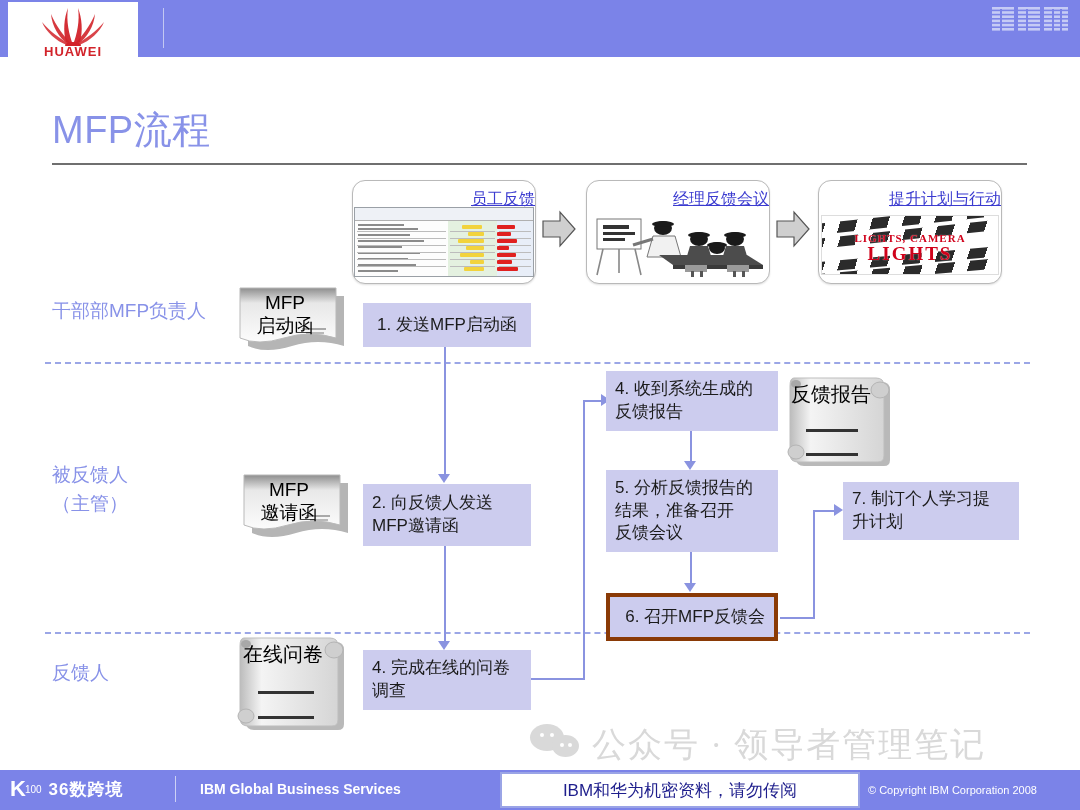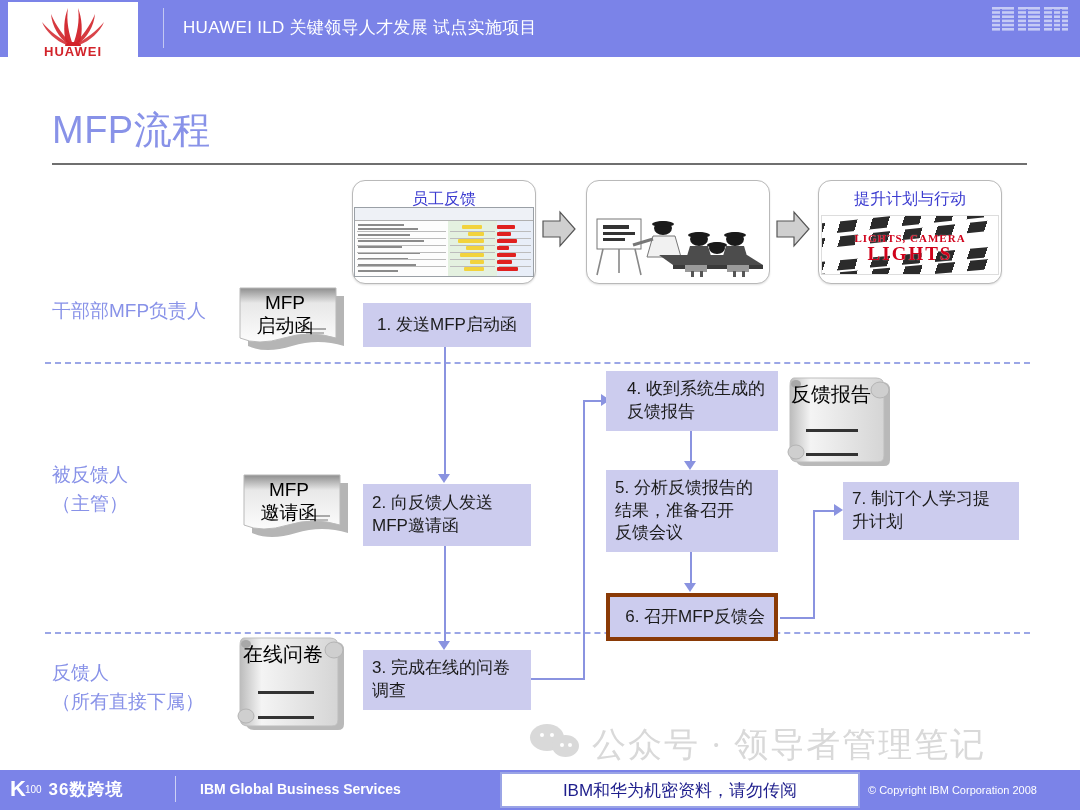--- a/index.html
+++ b/index.html
@@ -67,23 +67,24 @@
   
   .stage-card {
     position: absolute;
     border: 1px solid #b9b9b9;
     border-radius: 13px;
     background: #ffffff;
     box-shadow: 0 1px 2px rgba(0,0,0,0.12);
   }
   .stage-label {
     position: absolute; left: 0; right: 0; top: 8px;
-    text-align: center;
+    text-align: right;
     font-size: 16px;
     color: #3b3bd0;
+    text-decoration: underline;
   }
   .stage-art { position: absolute; left: 0; right: 0; bottom: 6px; }
 
   
   .tbl {
     width: 178px; height: 68px;
     margin: 0 auto;
     border: 1px solid #9aa0a6;
     background: #ffffff;
     display: grid;
@@ -260,21 +261,20 @@
     position: absolute; left: 868px; top: 784px;
     font-size: 11px; color: #ffffff;
     z-index: 3;
   }
 </style>
 </head>
 <body>
 
 <div class="header">
   <div class="header-divider"></div>
-  <div class="header-title">HUAWEI ILD 关键领导人才发展 试点实施项目</div>
   <div class="ibm-logo">
     <svg width="76" height="30" viewBox="0 0 76 30">
       <g fill="#c6cbf5">
         <g>
           <rect x="0" y="2" width="22" height="2.6"></rect>
             <rect x="0" y="6.2" width="22" height="2.6"></rect>
           <rect x="0" y="10.4" width="22" height="2.6"></rect>
             <rect x="0" y="14.6" width="22" height="2.6"></rect>
           <rect x="0" y="18.8" width="22" height="2.6"></rect>
             <rect x="0" y="23" width="22" height="2.6"></rect>
@@ -386,20 +386,21 @@
   </div>
 </div>
 
 <div class="fat-arrow" style="left:542px; top:210px;">
   <svg width="34" height="38" viewBox="0 0 34 38">
     <polygon points="1,11 18,11 18,2 33,19 18,36 18,27 1,27" fill="#cfcfcf" stroke="#555" stroke-width="1.2"></polygon>
   </svg>
 </div>
 
 <div class="stage-card" style="left:586px; top:180px; width:182px; height:102px;">
+  <div class="stage-label">经理反馈会议</div>
   <div class="stage-art">
     <div class="meeting">
       <svg width="190" height="62" viewBox="0 0 190 62">
 
         <rect x="10" y="4" width="44" height="30" fill="#fff" stroke="#777" stroke-width="1"></rect>
         <rect x="16" y="10" width="26" height="4" fill="#333"></rect>
         <rect x="16" y="17" width="32" height="3" fill="#333"></rect>
         <rect x="16" y="23" width="22" height="3" fill="#333"></rect>
         <path d="M16 34 L10 60 M48 34 L54 60 M32 34 L32 58" stroke="#888" stroke-width="1.6" fill="none"></path>
 
@@ -464,21 +465,20 @@
 
 <div class="lane-label" style="left:52px; top:296px;">
   <div>干部部MFP负责人</div>
 </div>
 <div class="lane-label" style="left:52px; top:460px;">
   <div>被反馈人</div>
   <div>（主管）</div>
 </div>
 <div class="lane-label" style="left:52px; top:658px;">
   <div>反馈人</div>
-  <div>（所有直接下属）</div>
 </div>
 
 <div class="conn conn-v" style="left:444px; top:345px; height:133px;"></div>
 <div class="arrowhead ah-down" style="left:438px; top:474px;"></div>
 
 <div class="conn conn-v" style="left:444px; top:546px; height:99px;"></div>
 <div class="arrowhead ah-down" style="left:438px; top:641px;"></div>
 
 <div class="conn conn-v" style="left:583px; top:400px; height:280px;"></div>
 <div class="conn conn-h" style="left:518px; top:678px; width:67px;"></div>
@@ -579,26 +579,26 @@
 <div class="pbox" style="left:363px; top:303px; width:168px; height:44px; justify-content:center;">
   <span class="txt" style="text-align:center;">1. 发送MFP启动函</span>
 </div>
 
 <div class="pbox" style="left:363px; top:484px; width:168px; height:62px;">
   <span class="txt" style="white-space:pre-line;">2. 向反馈人发送
     MFP邀请函</span>
 </div>
 
 <div class="pbox" style="left:363px; top:650px; width:168px; height:60px;">
-  <span class="txt" style="white-space:pre-line;">3. 完成在线的问卷
+  <span class="txt" style="white-space:pre-line;">4. 完成在线的问卷
     调查</span>
 </div>
 
 <div class="pbox" style="left:606px; top:371px; width:172px; height:60px;">
-  <span class="txt" style="white-space:pre-line;margin-left:12px;">4. 收到系统生成的
+  <span class="txt" style="white-space:pre-line;">4. 收到系统生成的
     反馈报告</span>
 </div>
 
 <div class="pbox" style="left:606px; top:470px; width:172px; height:82px;">
   <span class="txt" style="white-space:pre-line;">5. 分析反馈报告的
     结果，准备召开
     反馈会议</span>
 </div>
 
 <div class="pbox highlight" style="left:606px; top:593px; width:172px; height:48px; justify-content:center;">

